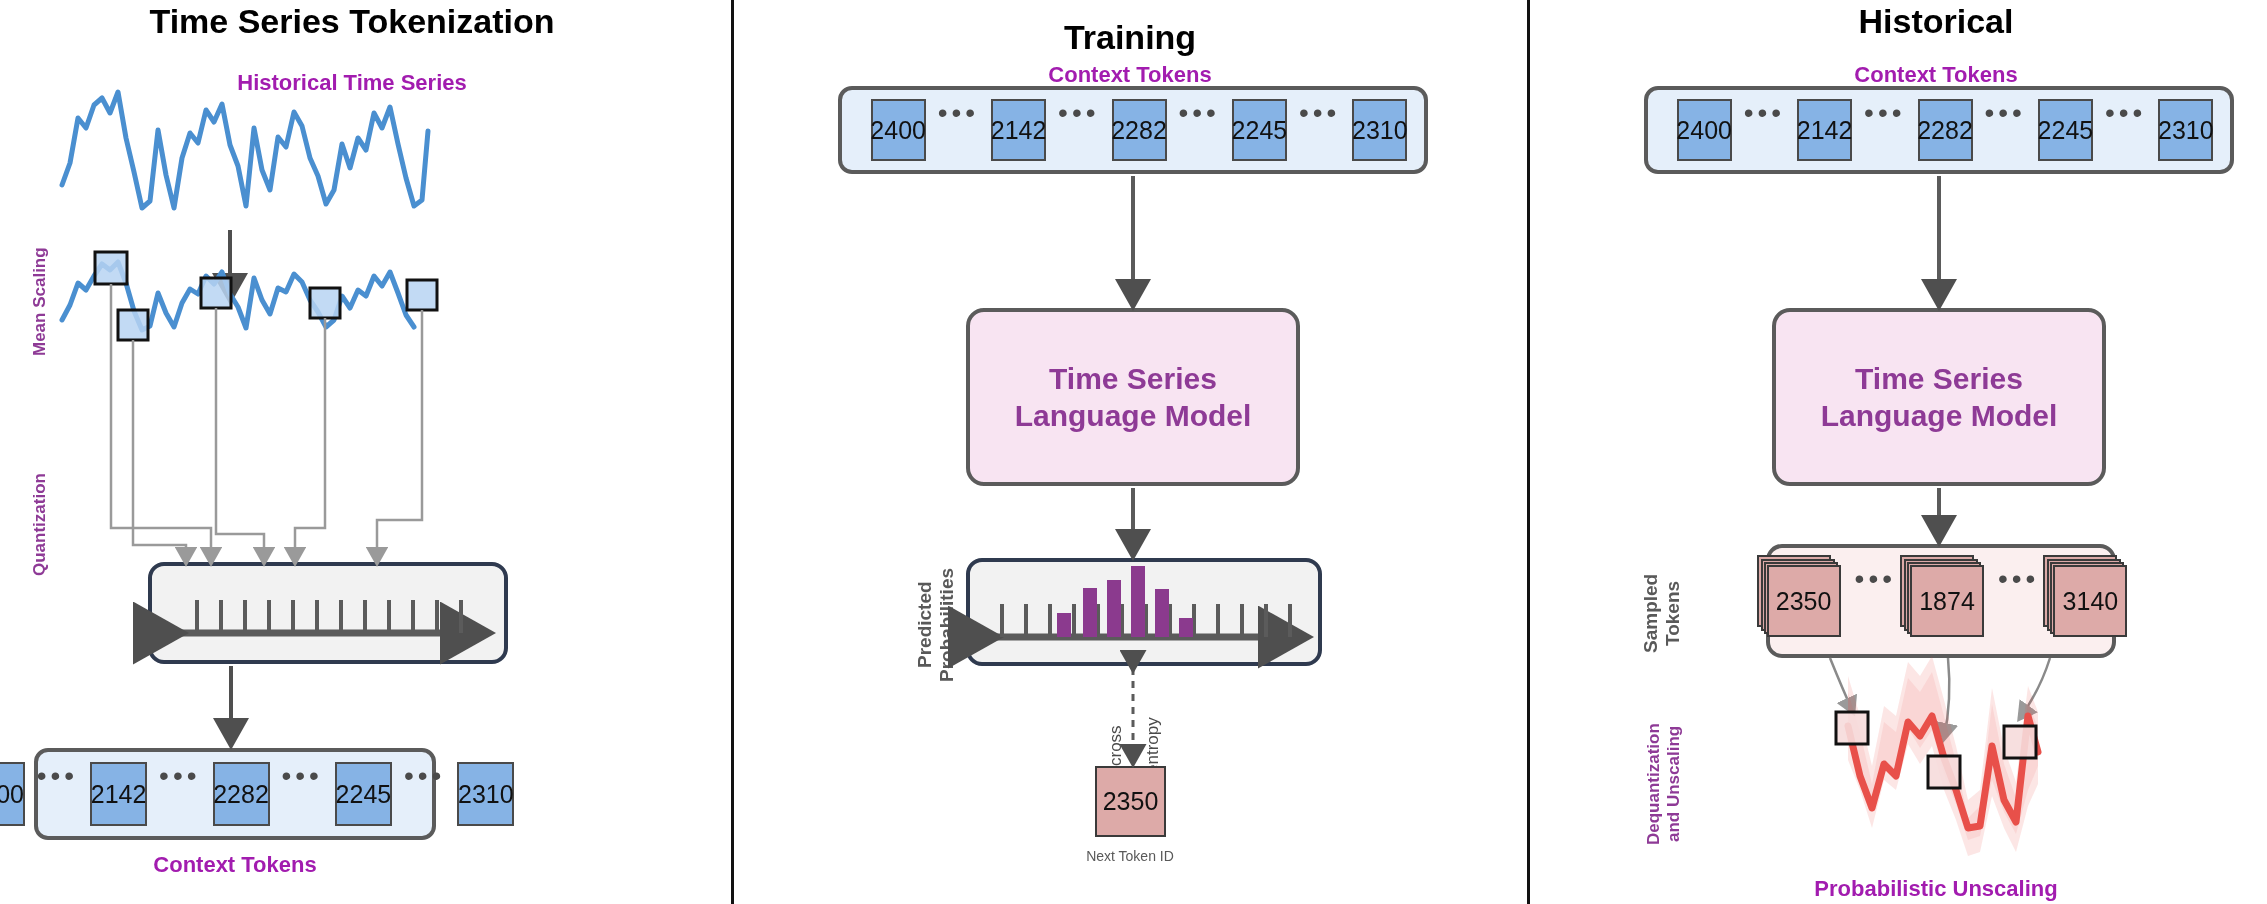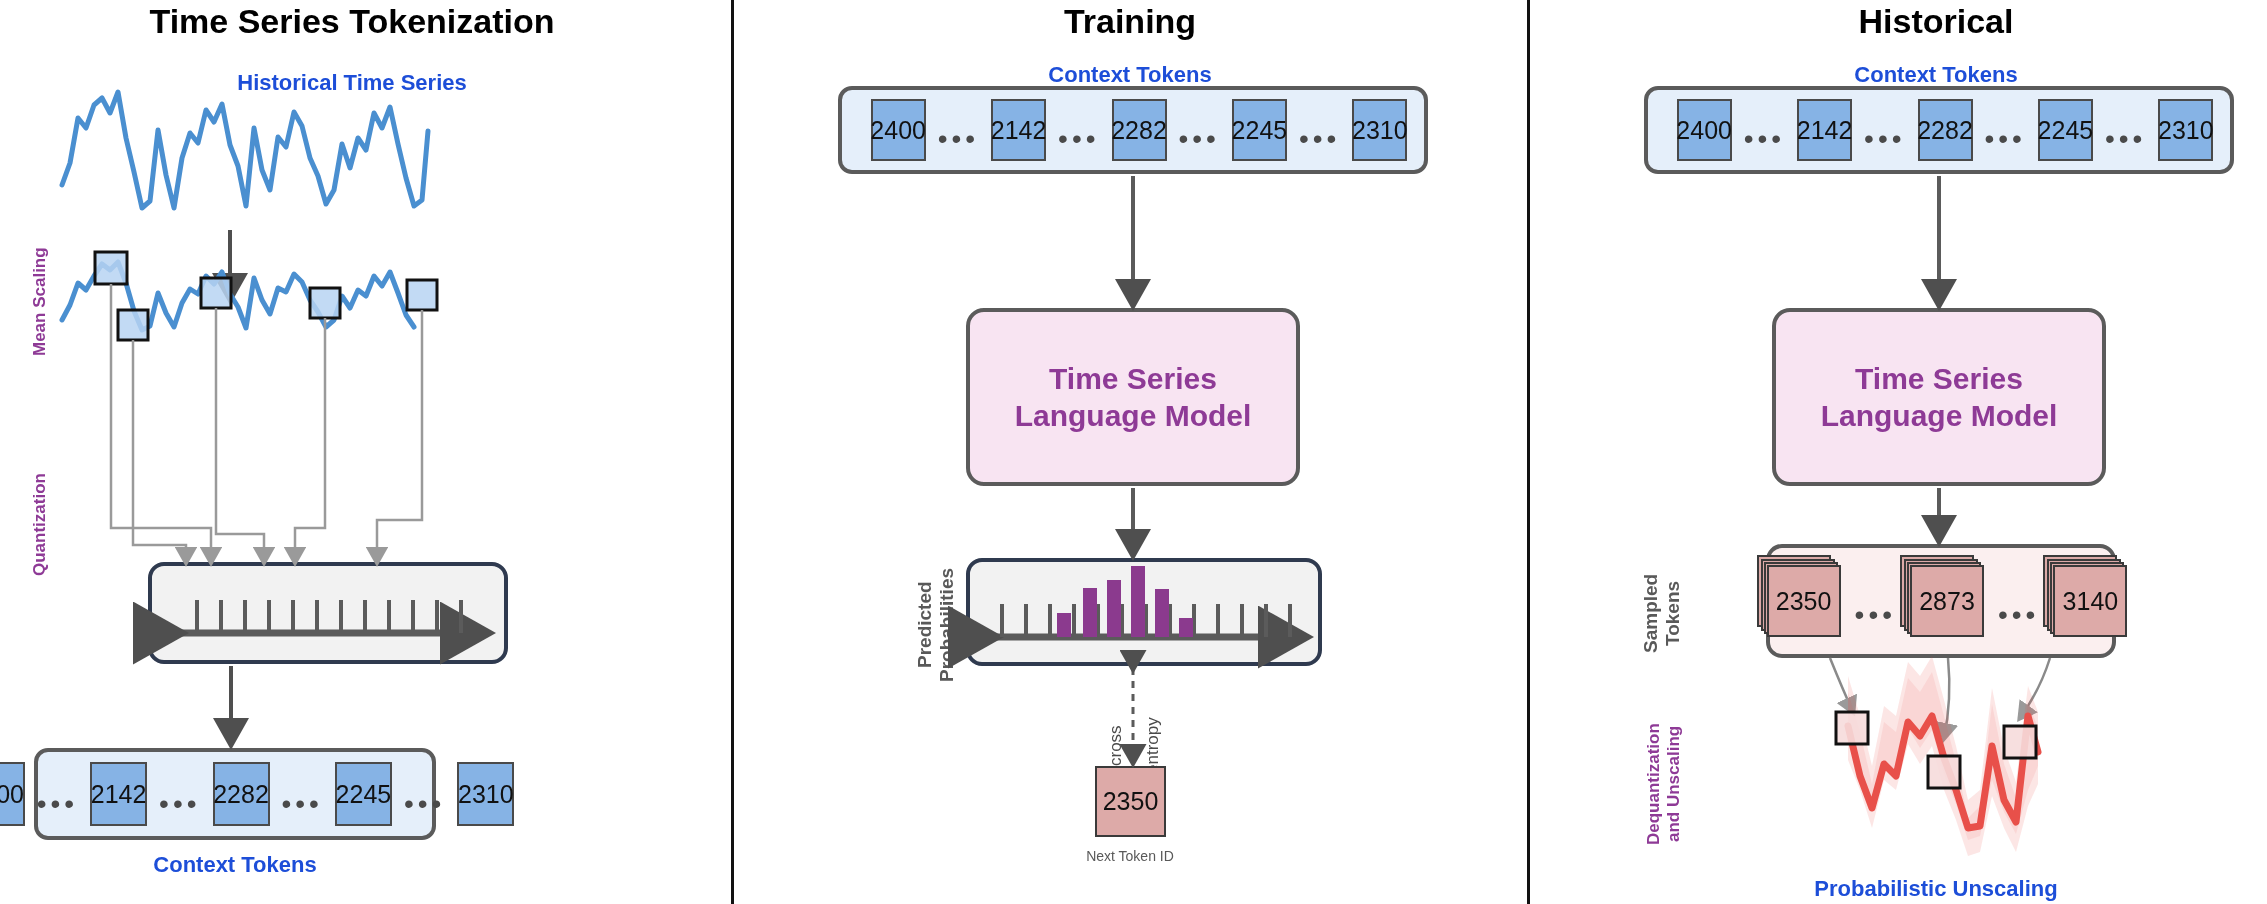--- a/index.html
+++ b/index.html
@@ -15,21 +15,21 @@
 
   .panel-title{
     position:absolute;
     font-size:34px;font-weight:bold;color:#000000;
     text-align:center;white-space:nowrap;
     transform:translateX(-50%);
   }
 
   .sub-label{
     position:absolute;
-    font-size:22px;font-weight:bold;color:#1d4ed8;
+    font-size:22px;font-weight:bold;color:#a21caf;
     text-align:center;white-space:nowrap;
     transform:translateX(-50%);
   }
 
   .vlabel{
     position:absolute;
     font-size:17px;font-weight:bold;color:#8e3a96;
     white-space:nowrap;
     writing-mode:vertical-rl;
     transform:rotate(180deg);
@@ -40,21 +40,21 @@
 
   
   .rbox{position:absolute;box-sizing:border-box;}
 
   .token-bar{
     border:4px solid #5b5b5b;
     border-radius:14px;
     background:#e5effa;
     display:flex;align-items:center;justify-content:center;
   }
-  .token-row{display:flex;align-items:flex-end;padding-left:12px;}
+  .token-row{display:flex;align-items:flex-start;padding-left:12px;}
   .tok{
     box-sizing:border-box;
     background:#86b3e5;
     border:2px solid #4a4a4a;
     display:flex;align-items:center;justify-content:center;
     font-size:25px;color:#111;
     font-family:"Liberation Sans", sans-serif;
   }
   .dots{
     font-size:28px;color:#4a4a4a;letter-spacing:4px;
@@ -117,21 +117,21 @@
 </style>
 </head>
 <body>
 
 <div id="root">
 
   <div class="divider" style="left:731px;"></div>
   <div class="divider" style="left:1527px;"></div>
 
   <div class="panel-title" style="left:352px;top:2px;">Time Series Tokenization</div>
-  <div class="panel-title" style="left:1130px;top:2px;">Training</div>
+  <div class="panel-title" style="left:1130px;top:18px;">Training</div>
   <div class="panel-title" style="left:1936px;top:2px;">Historical</div>
 
   <div class="sub-label" style="left:352px;top:70px;">Historical Time Series</div>
 
   <div class="vlabel" style="left:30px;top:242px;height:120px;">Mean Scaling</div>
   <div class="vlabel" style="left:30px;top:460px;height:130px;">Quantization</div>
 
   <div class="rbox quant-box" style="left:148px;top:562px;width:360px;height:102px;"></div>
 
   <div class="rbox token-bar" style="left:34px;top:748px;width:402px;height:92px;">
@@ -221,21 +221,21 @@
         <div class="stok-shadow" style="left:-10px;top:-10px;width:74px;height:72px;"></div>
         <div class="stok-shadow" style="left:-6px;top:-6px;width:74px;height:72px;"></div>
         <div class="stok-shadow" style="left:-3px;top:-3px;width:74px;height:72px;"></div>
         <div class="stok" style="width:74px;height:72px;">2350</div>
       </div>
       <div class="dots" style="padding:0 14px;">•••</div>
       <div class="stok-wrap" style="width:74px;height:72px;">
         <div class="stok-shadow" style="left:-10px;top:-10px;width:74px;height:72px;"></div>
         <div class="stok-shadow" style="left:-6px;top:-6px;width:74px;height:72px;"></div>
         <div class="stok-shadow" style="left:-3px;top:-3px;width:74px;height:72px;"></div>
-        <div class="stok" style="width:74px;height:72px;">2873</div>
+        <div class="stok" style="width:74px;height:72px;">1874</div>
       </div>
       <div class="dots" style="padding:0 14px;">•••</div>
       <div class="stok-wrap" style="width:74px;height:72px;">
         <div class="stok-shadow" style="left:-10px;top:-10px;width:74px;height:72px;"></div>
         <div class="stok-shadow" style="left:-6px;top:-6px;width:74px;height:72px;"></div>
         <div class="stok-shadow" style="left:-3px;top:-3px;width:74px;height:72px;"></div>
         <div class="stok" style="width:74px;height:72px;">3140</div>
       </div>
     </div>
   </div>

